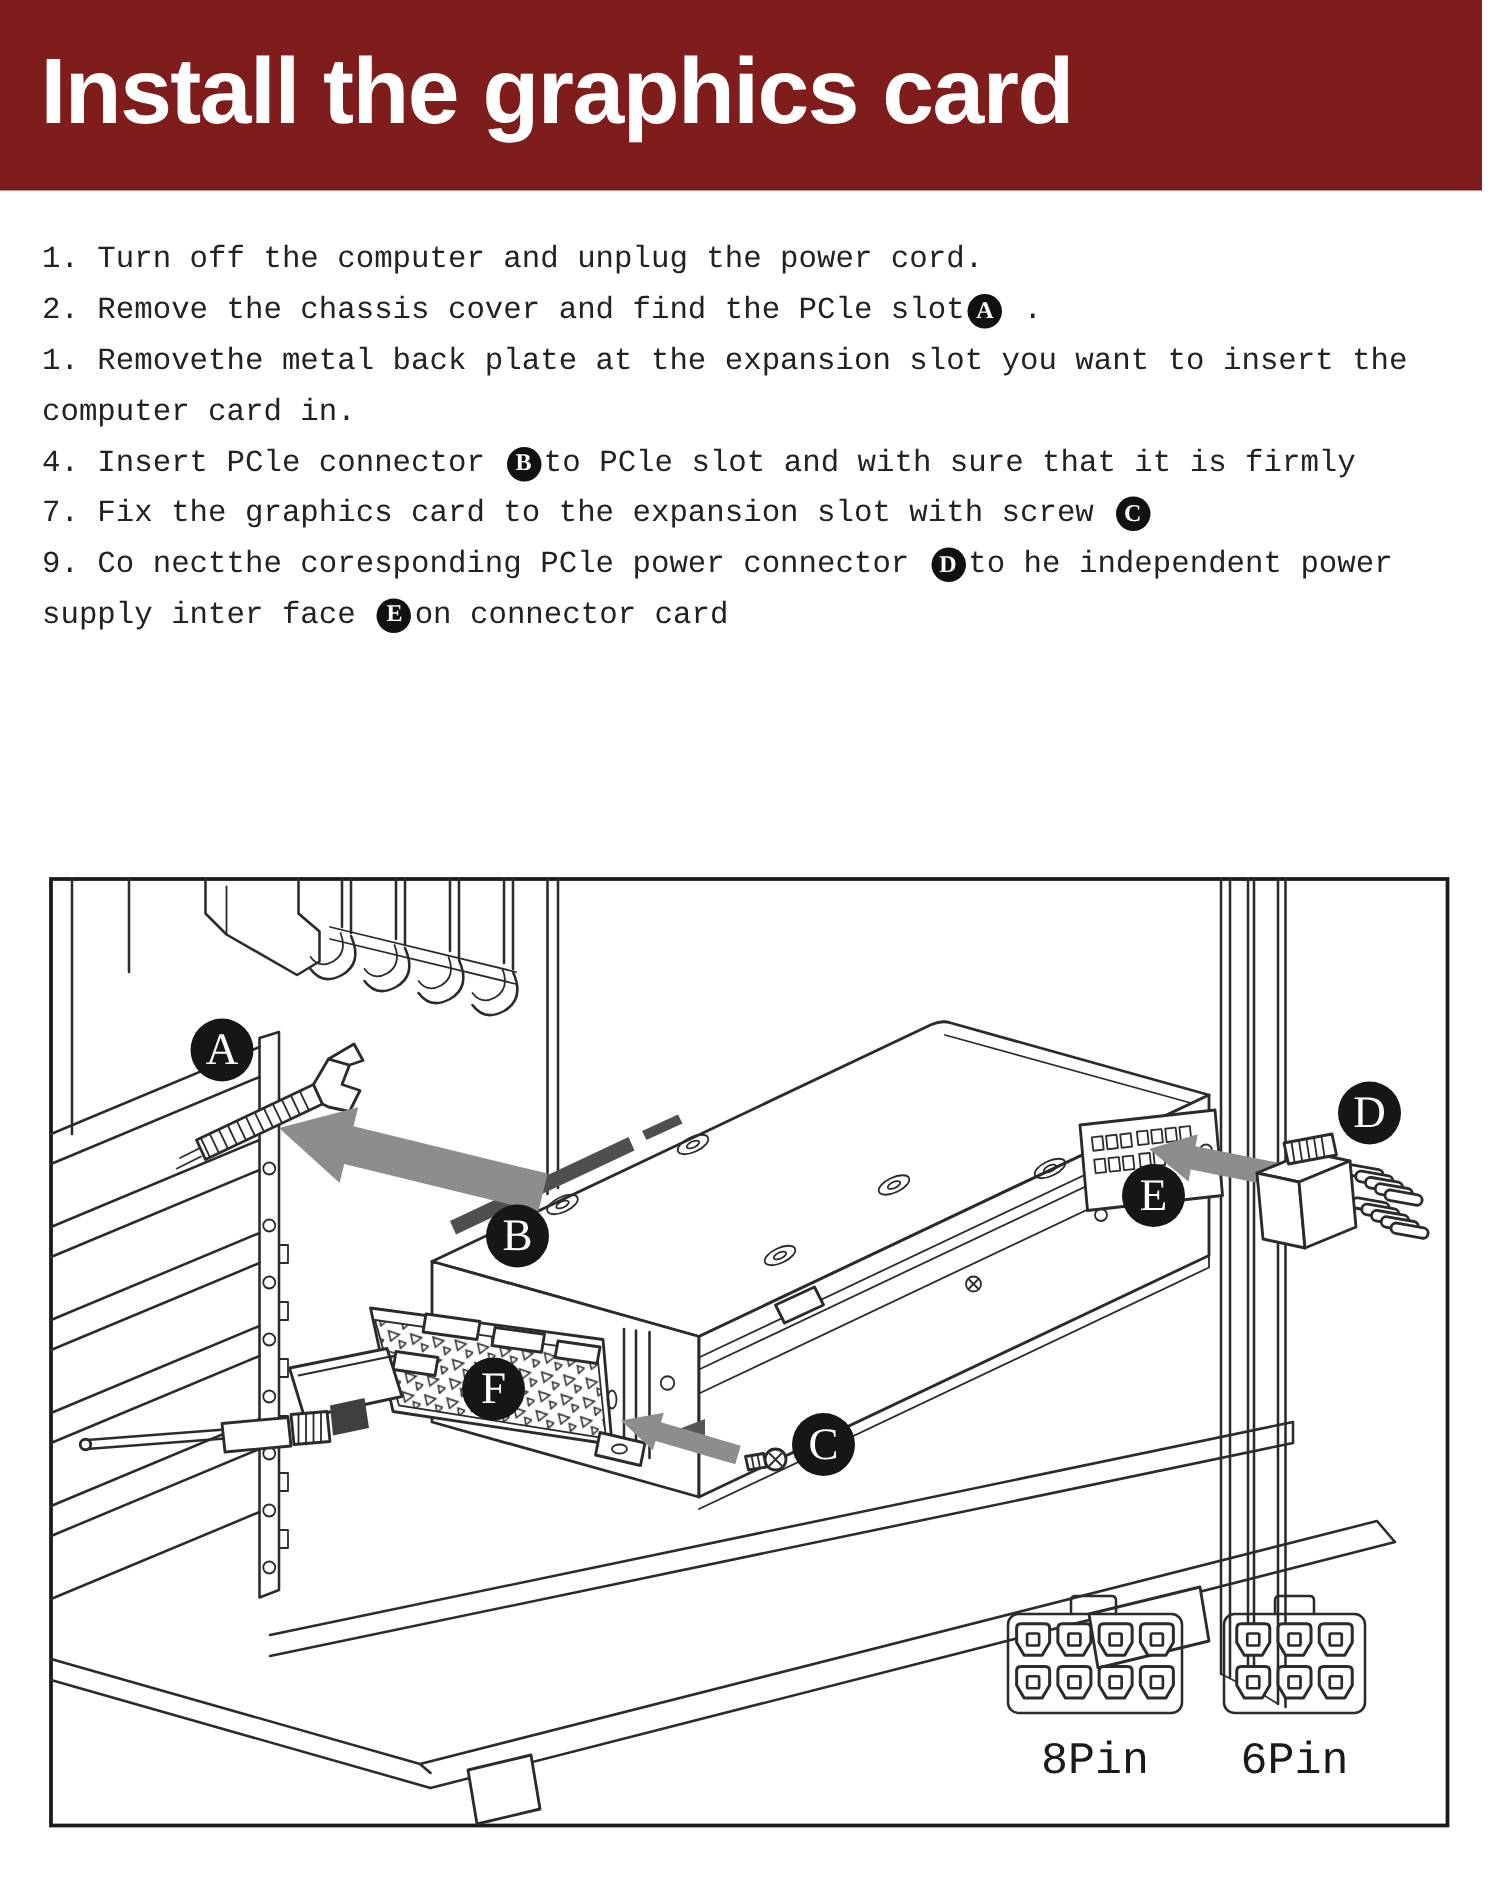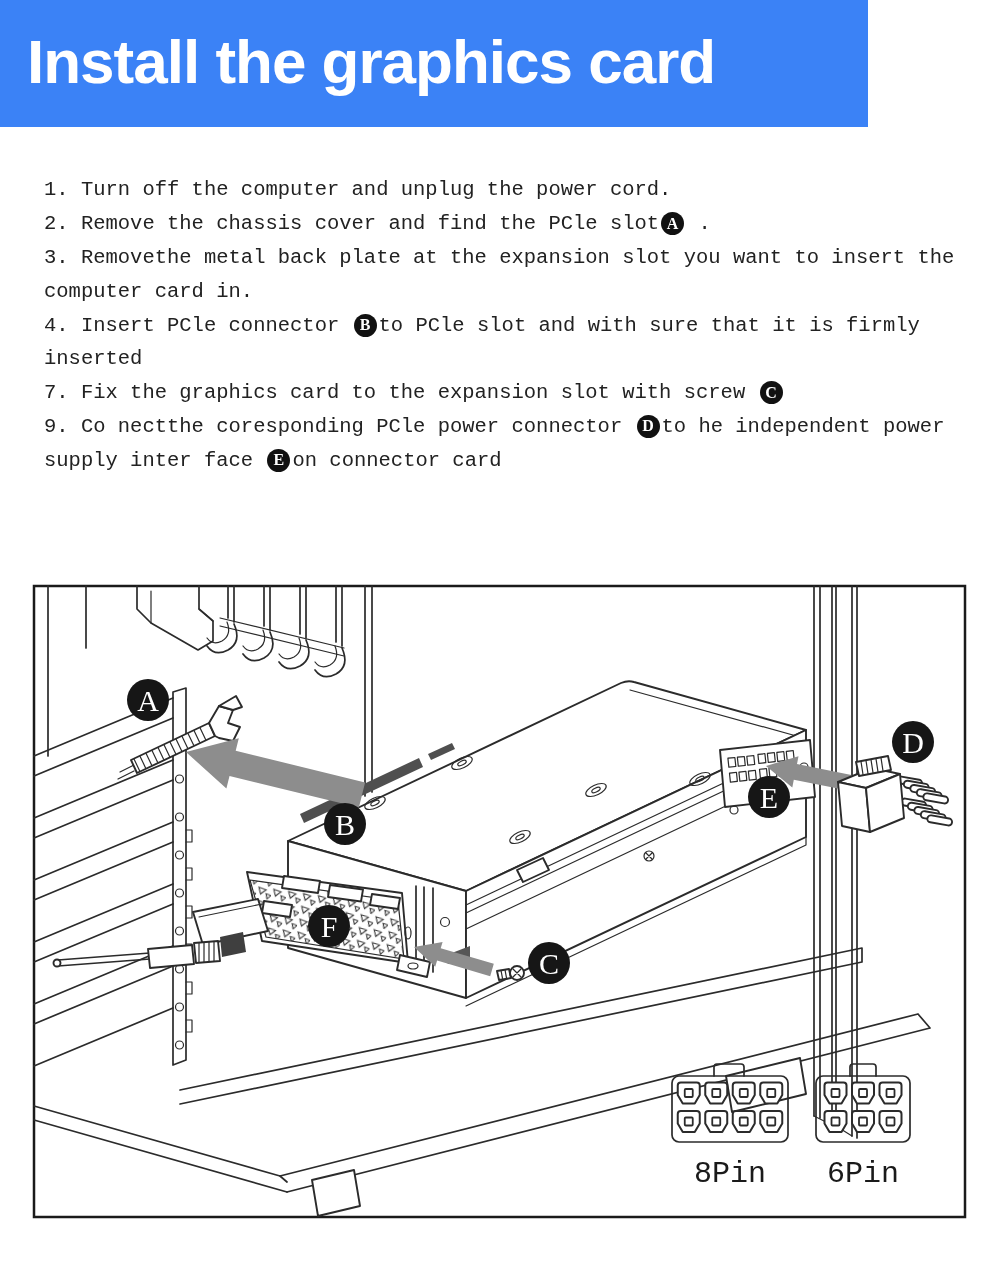--- a/index.html
+++ b/index.html
@@ -1,24 +1,24 @@
 <!DOCTYPE html>
 <html><head>
 <meta charset="utf-8">
 <style>
   html,body{margin:0;padding:0;background:#fff;}
   #page{position:relative;width:1000px;height:1264px;background:#fff;overflow:hidden;
         font-family:"Liberation Sans",sans-serif;}
   
-  #banner{position:absolute;left:0;top:0;width:868px;height:127px;background:#3b82f6;}
+  #banner{position:absolute;left:0;top:0;width:988px;height:127px;background:#7f1d1d;}
   #banner h1{margin:0;padding-left:27px;line-height:124px;font-size:62px;font-weight:bold;
              letter-spacing:-1px;color:#fff;font-family:"Liberation Sans",sans-serif;white-space:nowrap;}
   
-  #instructions{position:absolute;left:44px;top:157px;width:950px;color:#222;
-                font-family:"Liberation Mono",monospace;font-size:20.5px;margin-top:16px;}
+  #instructions{position:absolute;left:28px;top:157px;width:950px;color:#222;
+                font-family:"Liberation Mono",monospace;font-size:20.5px;}
   .iline{height:33.8px;display:flex;align-items:center;white-space:pre;}
   .iline .t{display:inline-block;}
   .marker{display:inline-flex;flex:0 0 auto;width:23px;height:23px;border-radius:50%;
           background:#111;color:#fff;align-items:center;justify-content:center;
           font-family:"Liberation Serif",serif;font-size:16px;font-weight:bold;margin:0 2px;}
   
   #diagram{position:absolute;left:0;top:560px;width:1000px;height:704px;}
   svg .ln{fill:none;stroke:#2b2b2b;stroke-width:1.7;stroke-linejoin:round;stroke-linecap:round;}
   svg .lnw{fill:#fff;stroke:#2b2b2b;stroke-width:1.9;stroke-linejoin:round;stroke-linecap:round;}
   svg .thin{fill:none;stroke:#2b2b2b;stroke-width:1.2;stroke-linejoin:round;stroke-linecap:round;}
@@ -32,24 +32,23 @@
 
 <div id="page">
 
   <div id="banner">
     <h1>Install the graphics card</h1>
   </div>
 
   <div id="instructions">
       <div class="iline"><span class="t">1. Turn off the computer and unplug the power cord.</span></div>
       <div class="iline"><span class="t">2. Remove the chassis cover and find the PCle slot</span><span class="marker">A</span><span class="t"> .</span></div>
-      <div class="iline"><span class="t">3. Removethe metal back plate at the expansion slot you want to insert the</span></div>
+      <div class="iline"><span class="t">1. Removethe metal back plate at the expansion slot you want to insert the</span></div>
       <div class="iline"><span class="t">computer card in.</span></div>
       <div class="iline"><span class="t">4. Insert PCle connector </span><span class="marker">B</span><span class="t">to PCle slot and with sure that it is firmly</span></div>
-      <div class="iline"><span class="t">inserted</span></div>
       <div class="iline"><span class="t">7. Fix the graphics card to the expansion slot with screw </span><span class="marker">C</span></div>
       <div class="iline"><span class="t">9. Co nectthe coresponding PCle power connector </span><span class="marker">D</span><span class="t">to he independent power</span></div>
       <div class="iline"><span class="t">supply inter face </span><span class="marker">E</span><span class="t">on connector card</span></div>
     </div>
 
   <div id="diagram">
   <svg width="1000" height="704" viewBox="0 0 1000 704">
     <defs>
       <pattern id="mesh" patternUnits="userSpaceOnUse" width="15" height="13" patternTransform="rotate(8)">
         <path d="M2,2 L9.5,3.5 L4.5,8.5 Z" fill="none" stroke="#3a3a3a" stroke-width="1.1"></path>

